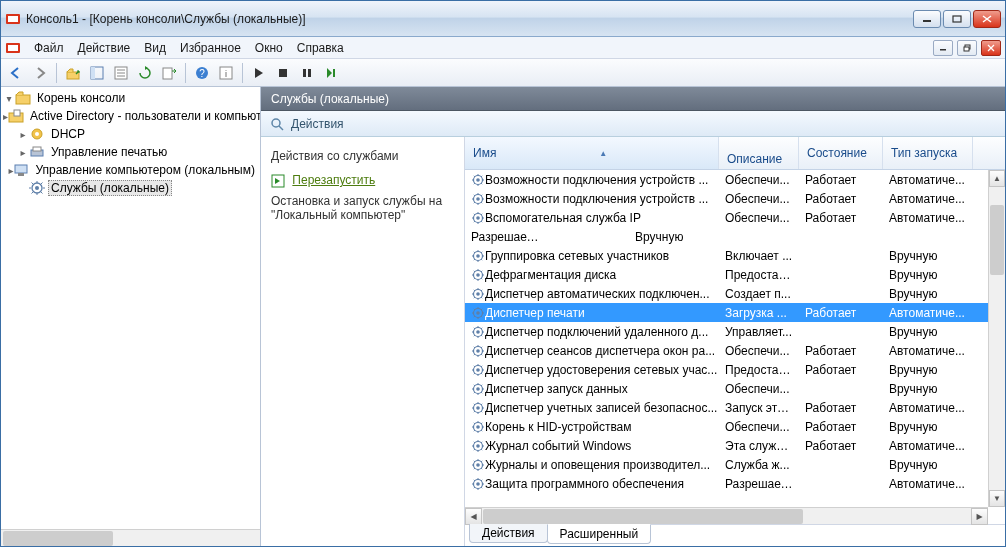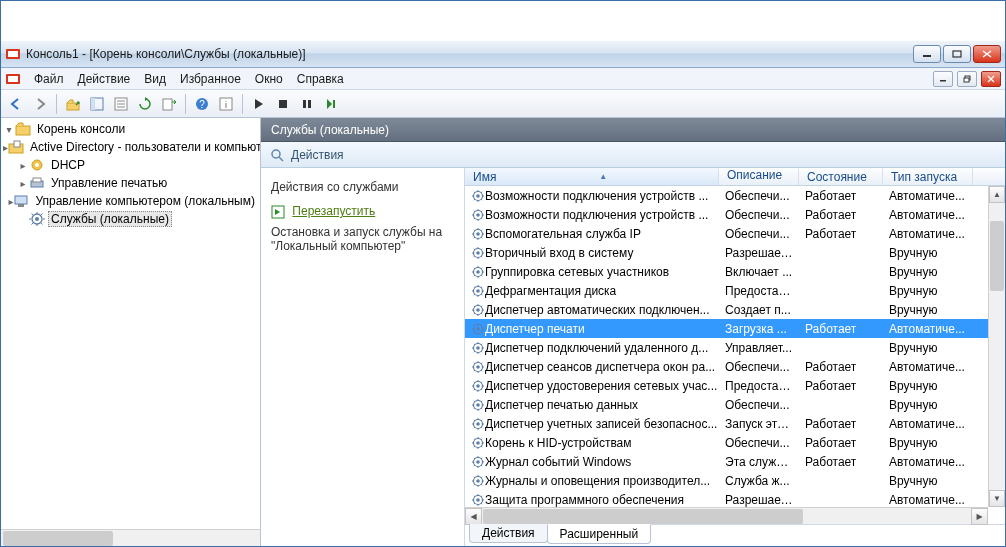--- a/index.html
+++ b/index.html
@@ -14,27 +14,26 @@
   }
   .window {
     width: 1006px; height: 547px;
     border: 1px solid #3a6ea5;
     background: #fff;
     display: flex;
     flex-direction: column;
     box-shadow: 0 0 8px rgba(0,0,0,0.4);
   }
   .titlebar {
-    height: 27px;
+    height: 36px;
     background: linear-gradient(to bottom, #f0f4fb 0%, #d7e4f2 45%, #c0d3e8 50%, #d7e4f2 100%);
     border-bottom: 1px solid #8aa9cc;
     display: flex;
     align-items: center;
     padding: 0 4px;
-    margin-top: 40px;
   }
   .title-icon {
     width: 16px; height: 16px;
     margin-right: 5px;
     display: inline-flex; align-items: center; justify-content: center;
   }
   .title-text { flex: 1; color: #1a1a1a; font-size: 12px; }
   .win-btns { display: flex; gap: 2px; }
   .win-btn {
     width: 28px; height: 18px;
@@ -135,21 +134,21 @@
   .desc-col {
     width: 204px;
     border-right: 1px solid #d0d7e5;
     padding: 12px 10px 8px 10px;
     color: #333;
   }
   .desc-col .link { color:#4d7c0f; text-decoration: underline; cursor:pointer; }
   .desc-col .svc-actions { margin-top: 6px; margin-bottom:6px;}
   .list-col { flex:1; display:flex; flex-direction:column; min-width:0; }
   .grid-head {
-    height: 18px;
+    height: 33px;
     background: linear-gradient(to bottom,#fdfeff,#e9f0f8);
     border-bottom: 1px solid #c4d3e6;
     display: flex;
   }
   .gh-cell {
     border-right: 1px solid #d6e0ee;
     padding: 3px 8px;
     color: #1a4c8b;
     font-size: 12px;
     cursor: pointer;
@@ -518,32 +517,20 @@
                         </svg>
                       </span>
                       <span>Вспомогательная служба IP</span>
                     </div>
                   </div>
                   <div class="gr-cell c1">Обеспечи...</div>
                   <div class="gr-cell c2">Работает</div>
                   <div class="gr-cell c3">Автоматиче...</div>
                 </div>
                 <div class="gr-row">
-                  <div class="gr-cell c0">
-                    <div class="gr-name">
-                      <span>
-                        <svg width="14" height="14">
-                          <circle cx="7" cy="7" r="4.5" fill="none" stroke="#5e7fa8" stroke-width="1.2"></circle>
-                          <path d="M7 1 L7 2.5 M7 11.5 L7 13 M1 7 L2.5 7 M11.5 7 L13 7 M2.8 2.8 L3.9 3.9 M10.1 10.1 L11.2 11.2 M2.8 11.2 L3.9 10.1 M10.1 3.9 L11.2 2.8" stroke="#5e7fa8"></path>
-                          <circle cx="7" cy="7" r="1.8" fill="#5e7fa8"></circle>
-                        </svg>
-                      </span>
-                      <span>Вторичный вход в систему</span>
-                    </div>
-                  </div>
                   <div class="gr-cell c1">Разрешает...</div>
                   <div class="gr-cell c2"></div>
                   <div class="gr-cell c3">Вручную</div>
                 </div>
                 <div class="gr-row">
                   <div class="gr-cell c0">
                     <div class="gr-name">
                       <span>
                         <svg width="14" height="14">
                           <circle cx="7" cy="7" r="4.5" fill="none" stroke="#5e7fa8" stroke-width="1.2"></circle>
@@ -663,21 +650,21 @@
                 <div class="gr-row">
                   <div class="gr-cell c0">
                     <div class="gr-name">
                       <span>
                         <svg width="14" height="14">
                           <circle cx="7" cy="7" r="4.5" fill="none" stroke="#5e7fa8" stroke-width="1.2"></circle>
                           <path d="M7 1 L7 2.5 M7 11.5 L7 13 M1 7 L2.5 7 M11.5 7 L13 7 M2.8 2.8 L3.9 3.9 M10.1 10.1 L11.2 11.2 M2.8 11.2 L3.9 10.1 M10.1 3.9 L11.2 2.8" stroke="#5e7fa8"></path>
                           <circle cx="7" cy="7" r="1.8" fill="#5e7fa8"></circle>
                         </svg>
                       </span>
-                      <span>Диспетчер печатью данных</span>
+                      <span>Диспетчер запуск данных</span>
                     </div>
                   </div>
                   <div class="gr-cell c1">Обеспечи...</div>
                   <div class="gr-cell c2"></div>
                   <div class="gr-cell c3">Вручную</div>
                 </div>
                 <div class="gr-row">
                   <div class="gr-cell c0">
                     <div class="gr-name">
                       <span>

